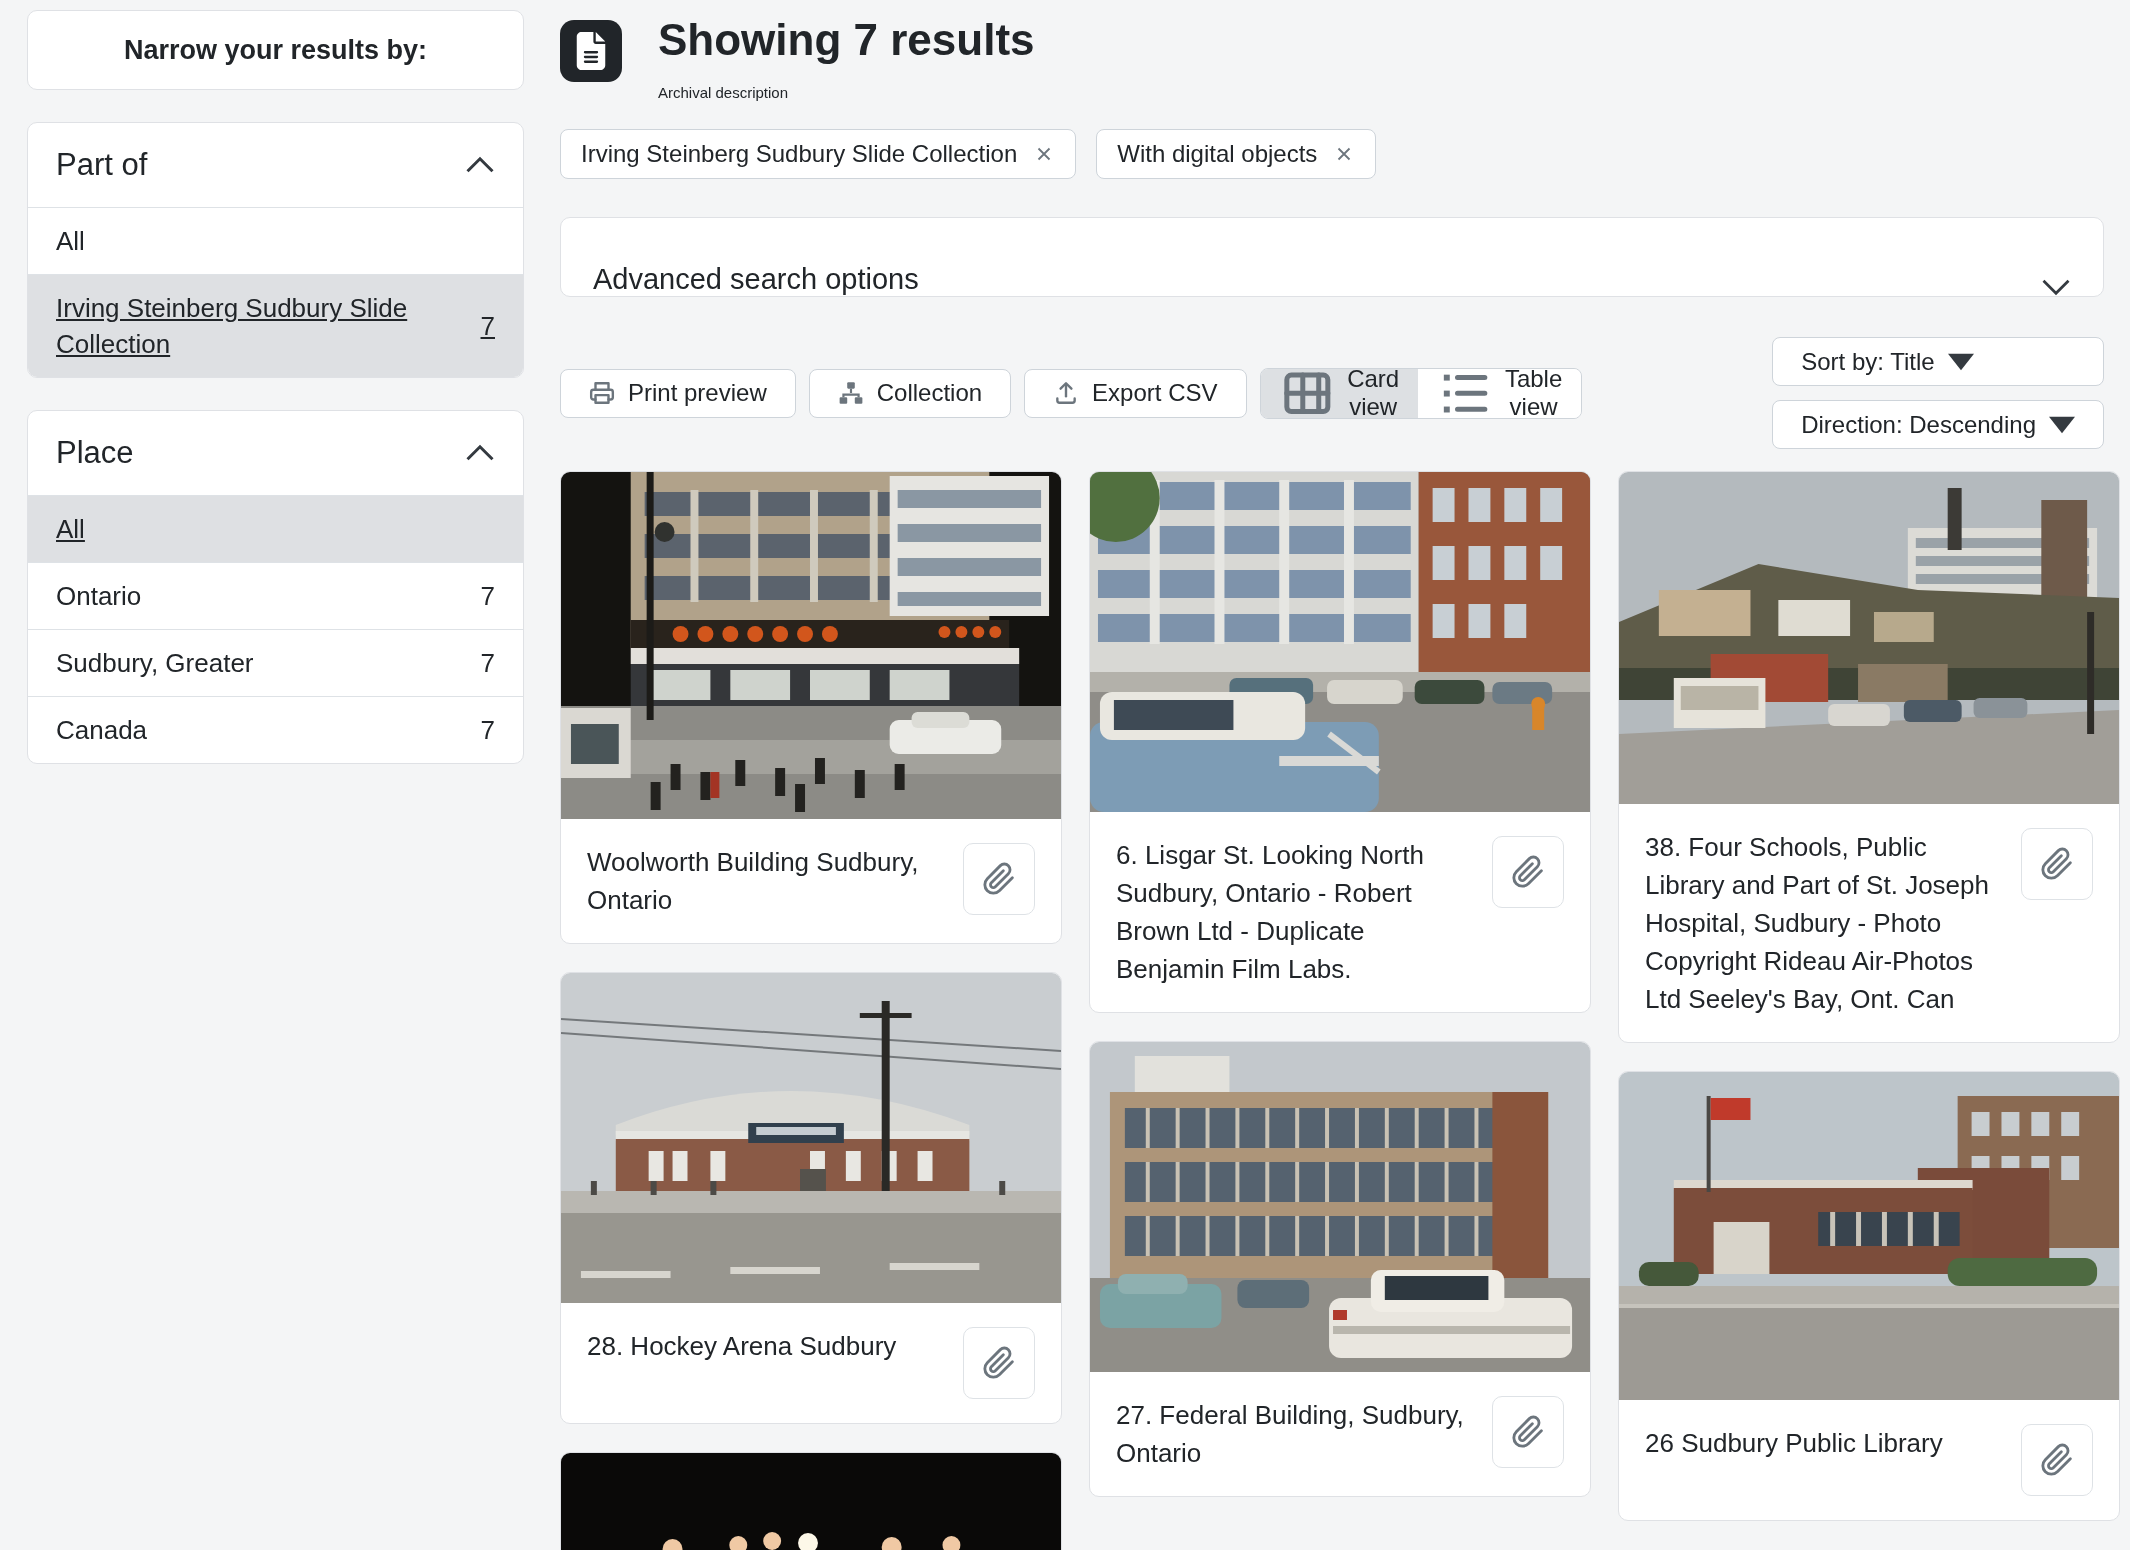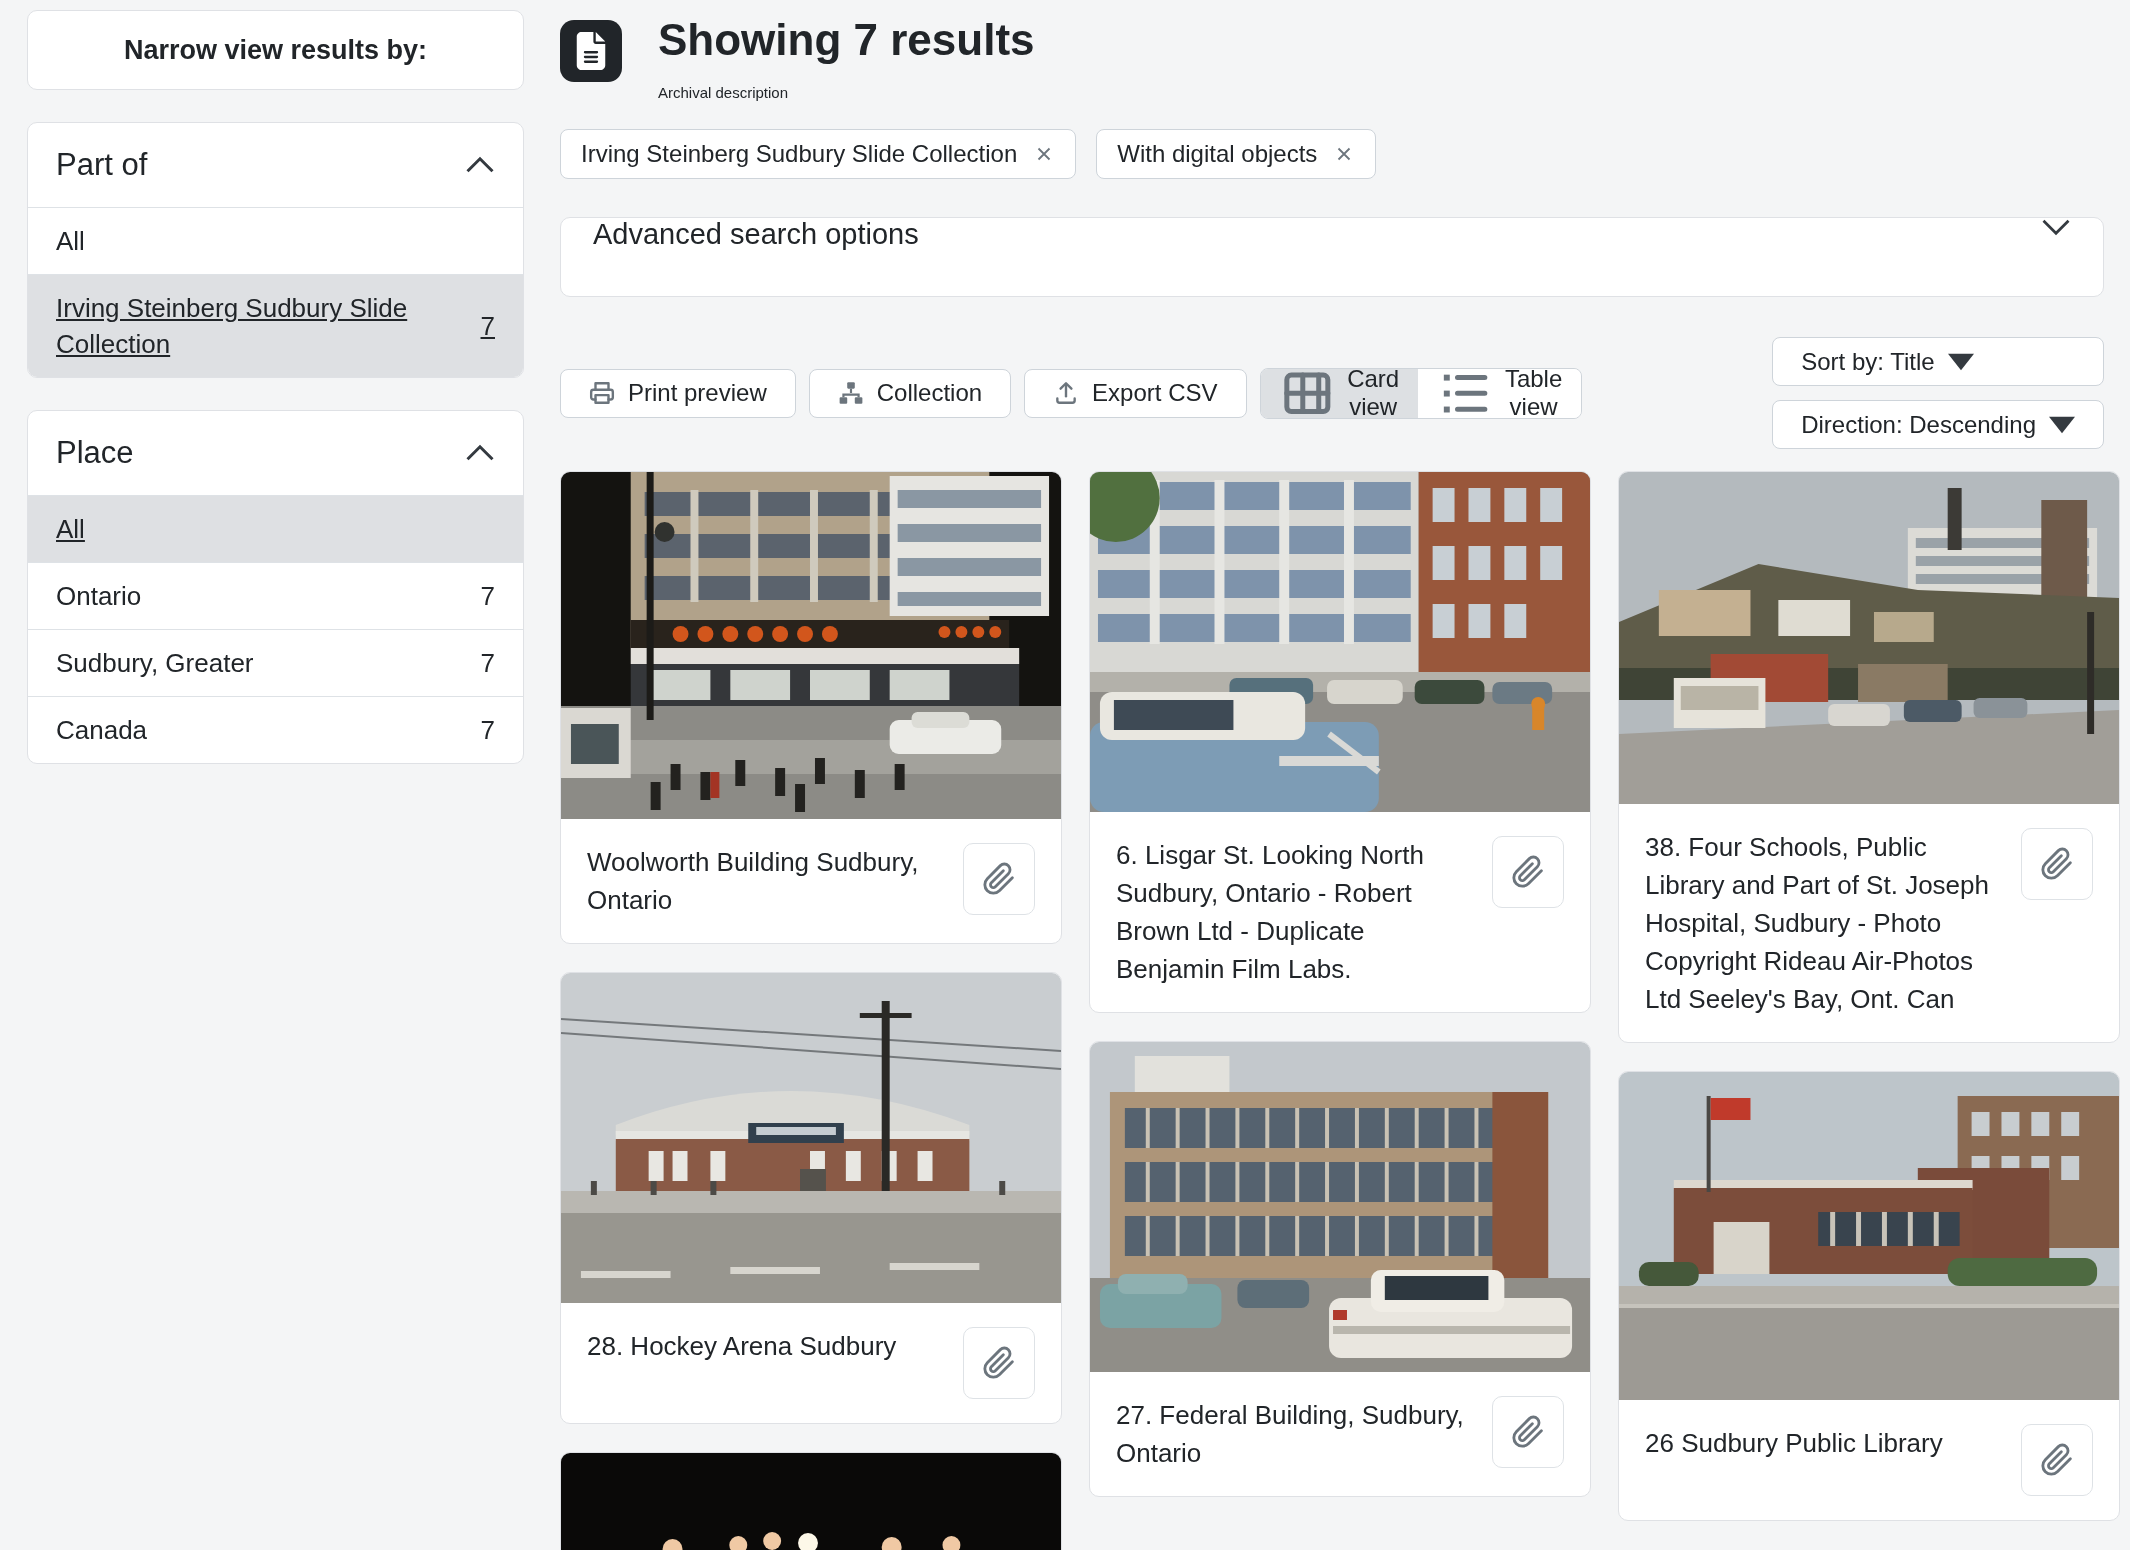--- a/index.html
+++ b/index.html
@@ -29,21 +29,21 @@
   .page-head{display:flex;gap:36px;align-items:flex-start;}
   .doc-icon{width:62px;height:62px;background:#212529;border-radius:14px;flex:none;
     display:flex;align-items:center;justify-content:center;margin-top:6px;}
   .doc-icon svg{width:30px;height:38px;fill:#fff;}
   .head-title{font-size:44px;font-weight:600;line-height:52px;}
   .head-sub{font-size:15px;margin-top:18px;}
   .tags{display:flex;gap:20px;margin-top:28px;}
   .tag{display:flex;align-items:center;gap:16px;background:#fff;border:1px solid #ced4da;
     border-radius:8px;padding:0 20px;height:48px;font-size:24px;}
   .tag svg{width:22px;height:22px;stroke:#6c757d;stroke-width:2;fill:none;cursor:pointer;}
-  .adv{margin-top:38px;height:78px;display:flex;align-items:flex-start;justify-content:space-between;
+  .adv{margin-top:38px;height:78px;display:flex;align-items:flex-end;justify-content:space-between;
     padding:0 32px;font-size:29px;cursor:pointer;}
   .adv svg{width:30px;height:18px;stroke:#343a40;stroke-width:2.2;fill:none;}
   .toolbar{margin-top:40px;display:flex;align-items:center;gap:13px;}
   .btn{display:flex;align-items:center;gap:13px;background:#fff;border:1px solid #ced4da;
     border-radius:8px;height:49px;padding:0 28px;font-size:24px;color:#212529;cursor:pointer;
     font-family:inherit;}
   .btn svg{width:26px;height:26px;flex:none;}
   .icon-g{stroke:#6c757d;stroke-width:2.2;fill:none;stroke-linecap:round;stroke-linejoin:round;}
   .view-group{display:flex;border:1px solid #ced4da;border-radius:8px;overflow:hidden;height:49px;}
   .view-seg{display:flex;align-items:center;gap:13px;padding:0 19px;font-size:24px;background:#fff;
@@ -63,21 +63,21 @@
   .clip{width:72px;height:72px;flex:none;background:#fff;border:1px solid #dee2e6;border-radius:10px;
     display:flex;align-items:center;justify-content:center;cursor:pointer;}
   .clip svg{width:34px;height:34px;stroke:#6c757d;stroke-width:2;fill:none;
     stroke-linecap:round;stroke-linejoin:round;}
 </style>
 </head>
 <body>
 
 <aside class="sidebar">
   <div class="panel narrow-box">
-    <span>Narrow view results by:</span>
+    <span>Narrow your results by:</span>
   </div>
 
   <div class="panel facet-card">
     <div class="facet-header">
       <span>Part of</span>
       <svg viewBox="0 0 24 14">
           <path d="M2 12 L12 2 L22 12"></path>
         </svg>
     </div>
     <a class="facet-item">

